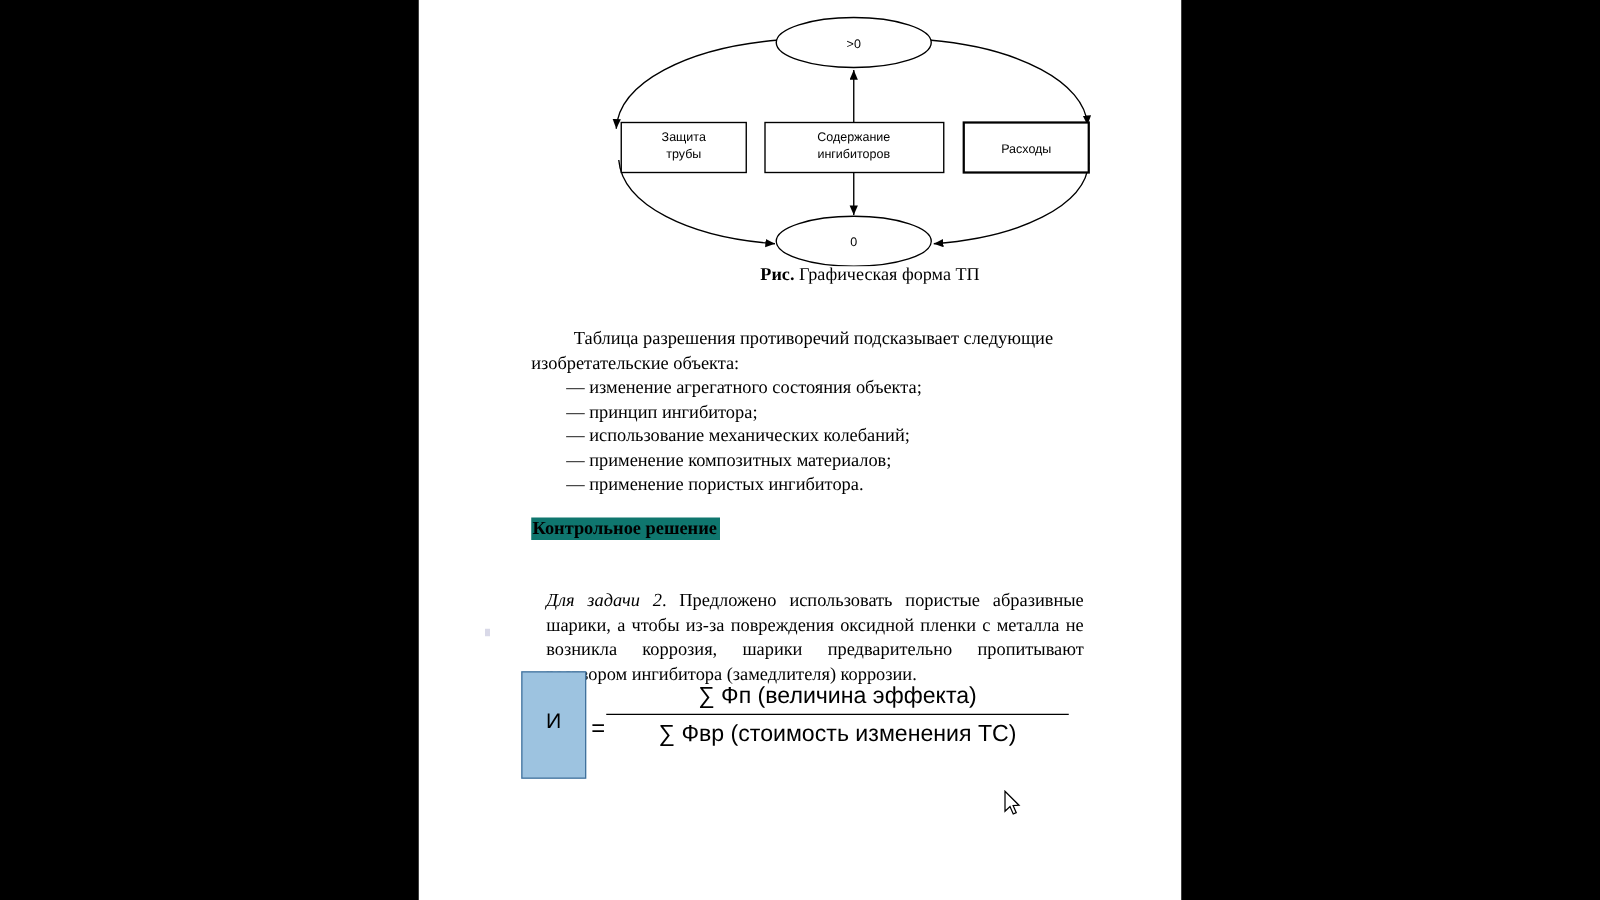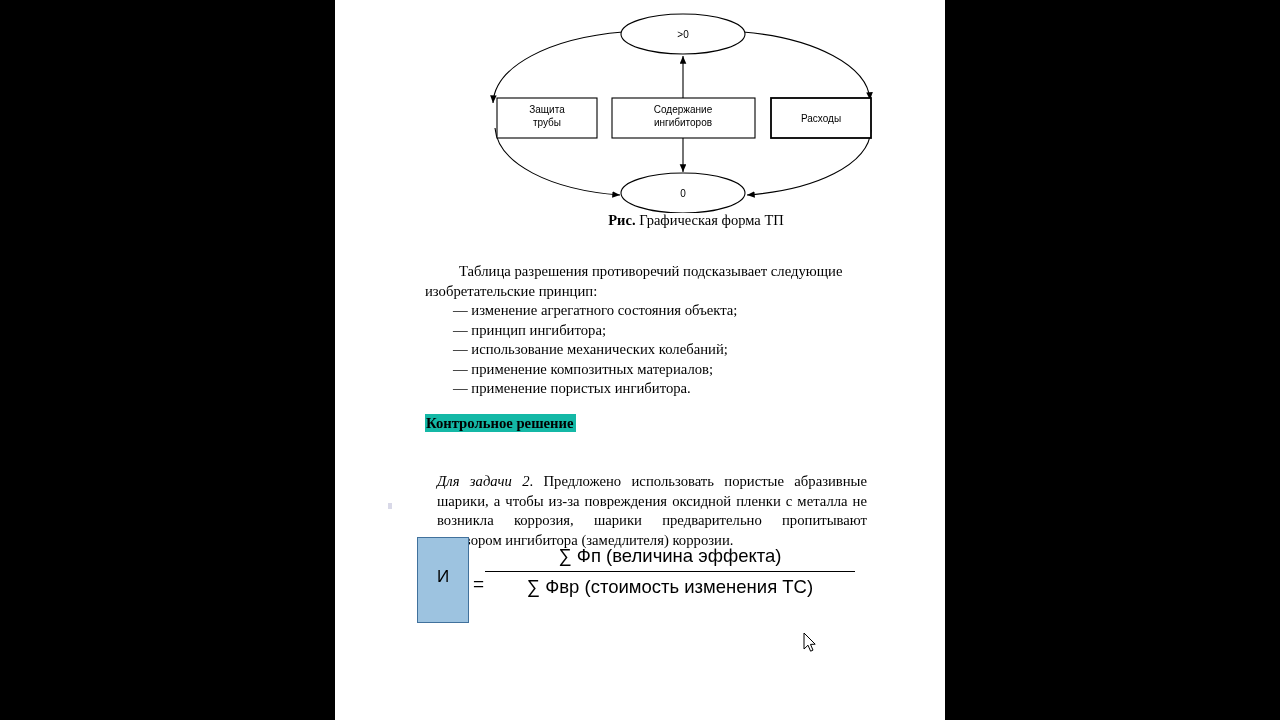--- a/index.html
+++ b/index.html
@@ -70,21 +70,21 @@
 
   #list { top: 285px; left: 118px; width: 402px; }
   #list .li { white-space: nowrap; }
 
   .highlight-line {
     position: absolute;
     left: 90px;
     top: 414px;
   }
   .highlight {
-    background: #14b8a6;
+    background: #0f766e;
     font-family: "Liberation Serif", serif;
     font-size: 14.7px;
     font-weight: bold;
     color: #000;
     padding: 1px 2px 1px 1px;
   }
 
   #para2 { top: 456px; left: 102px; width: 430px; }
   #para2 .indent { text-indent: 34px; }
   .ital { font-style: italic; }
@@ -205,21 +205,21 @@
         <text class="node-text" x="486" y="114" text-anchor="middle">Расходы</text>
       </svg>
     </div>
 
     <div class="fig-caption">
       <b>Рис.</b><span> Графическая форма ТП</span>
     </div>
 
     <div class="body-block" id="para1">
       <div class="indent">Таблица разрешения противоречий подсказывает следующие</div>
-      <div>изобретательские принцип:</div>
+      <div>изобретательские объекта:</div>
     </div>
 
     <div class="body-block" id="list">
       <div class="li">— изменение агрегатного состояния объекта;</div>
       <div class="li">— принцип ингибитора;</div>
       <div class="li">— использование механических колебаний;</div>
       <div class="li">— применение композитных материалов;</div>
       <div class="li">— применение пористых ингибитора.</div>
     </div>
 

